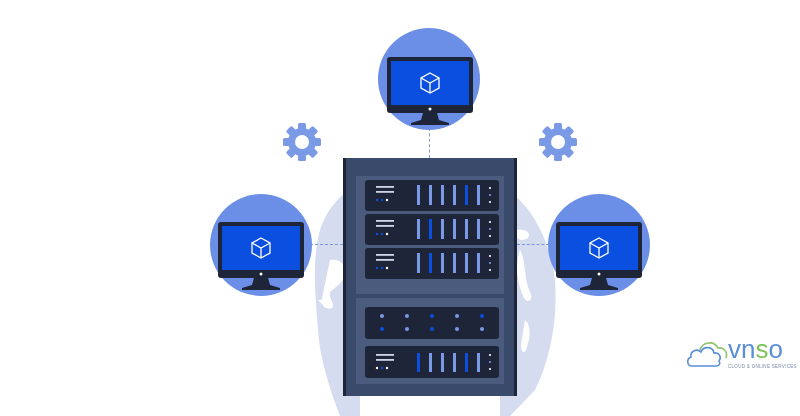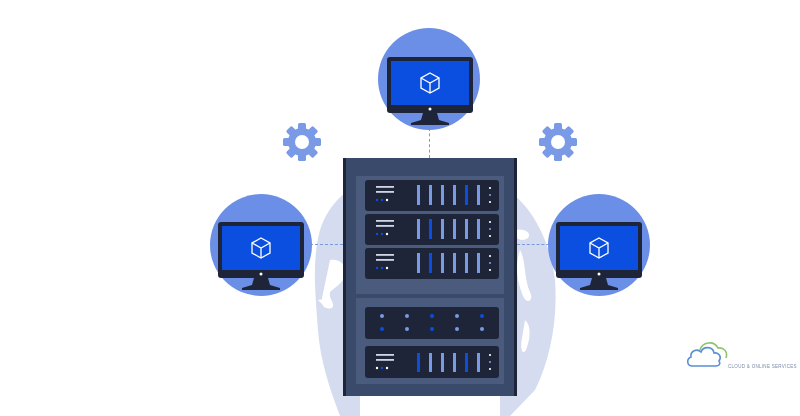--- a/index.html
+++ b/index.html
@@ -192,14 +192,15 @@
       <circle cx="125" cy="16" r="1.1" fill="#7a9ae6"></circle>
       <circle cx="125" cy="23" r="1.1" fill="#ffffff"></circle>
   </g>
 </svg>
 
 <div class="logo">
   <svg class="abs" style="left:0;top:2px;" width="44" height="30" viewBox="0 0 44 30">
     <path d="M14 12 C16 4 28 2 32 10 C38 9 42 14 40 20" fill="none" stroke="#8cc46a" stroke-width="1.6"></path>
     <path d="M6 28 C1 28 0 21 5 19 C4 13 11 10 15 14 C17 8 27 8 28 15 C33 14 36 19 33 23 C35 26 33 28 30 28 Z" fill="#ffffff" stroke="#5a8fd6" stroke-width="1.6"></path>
   </svg>
+  <div class="logo-text"><span>vn</span><span class="s">s</span><span class="o">o</span></div>
   <div class="logo-sub">CLOUD &amp; ONLINE SERVICES</div>
 </div>
 
 </body></html>

